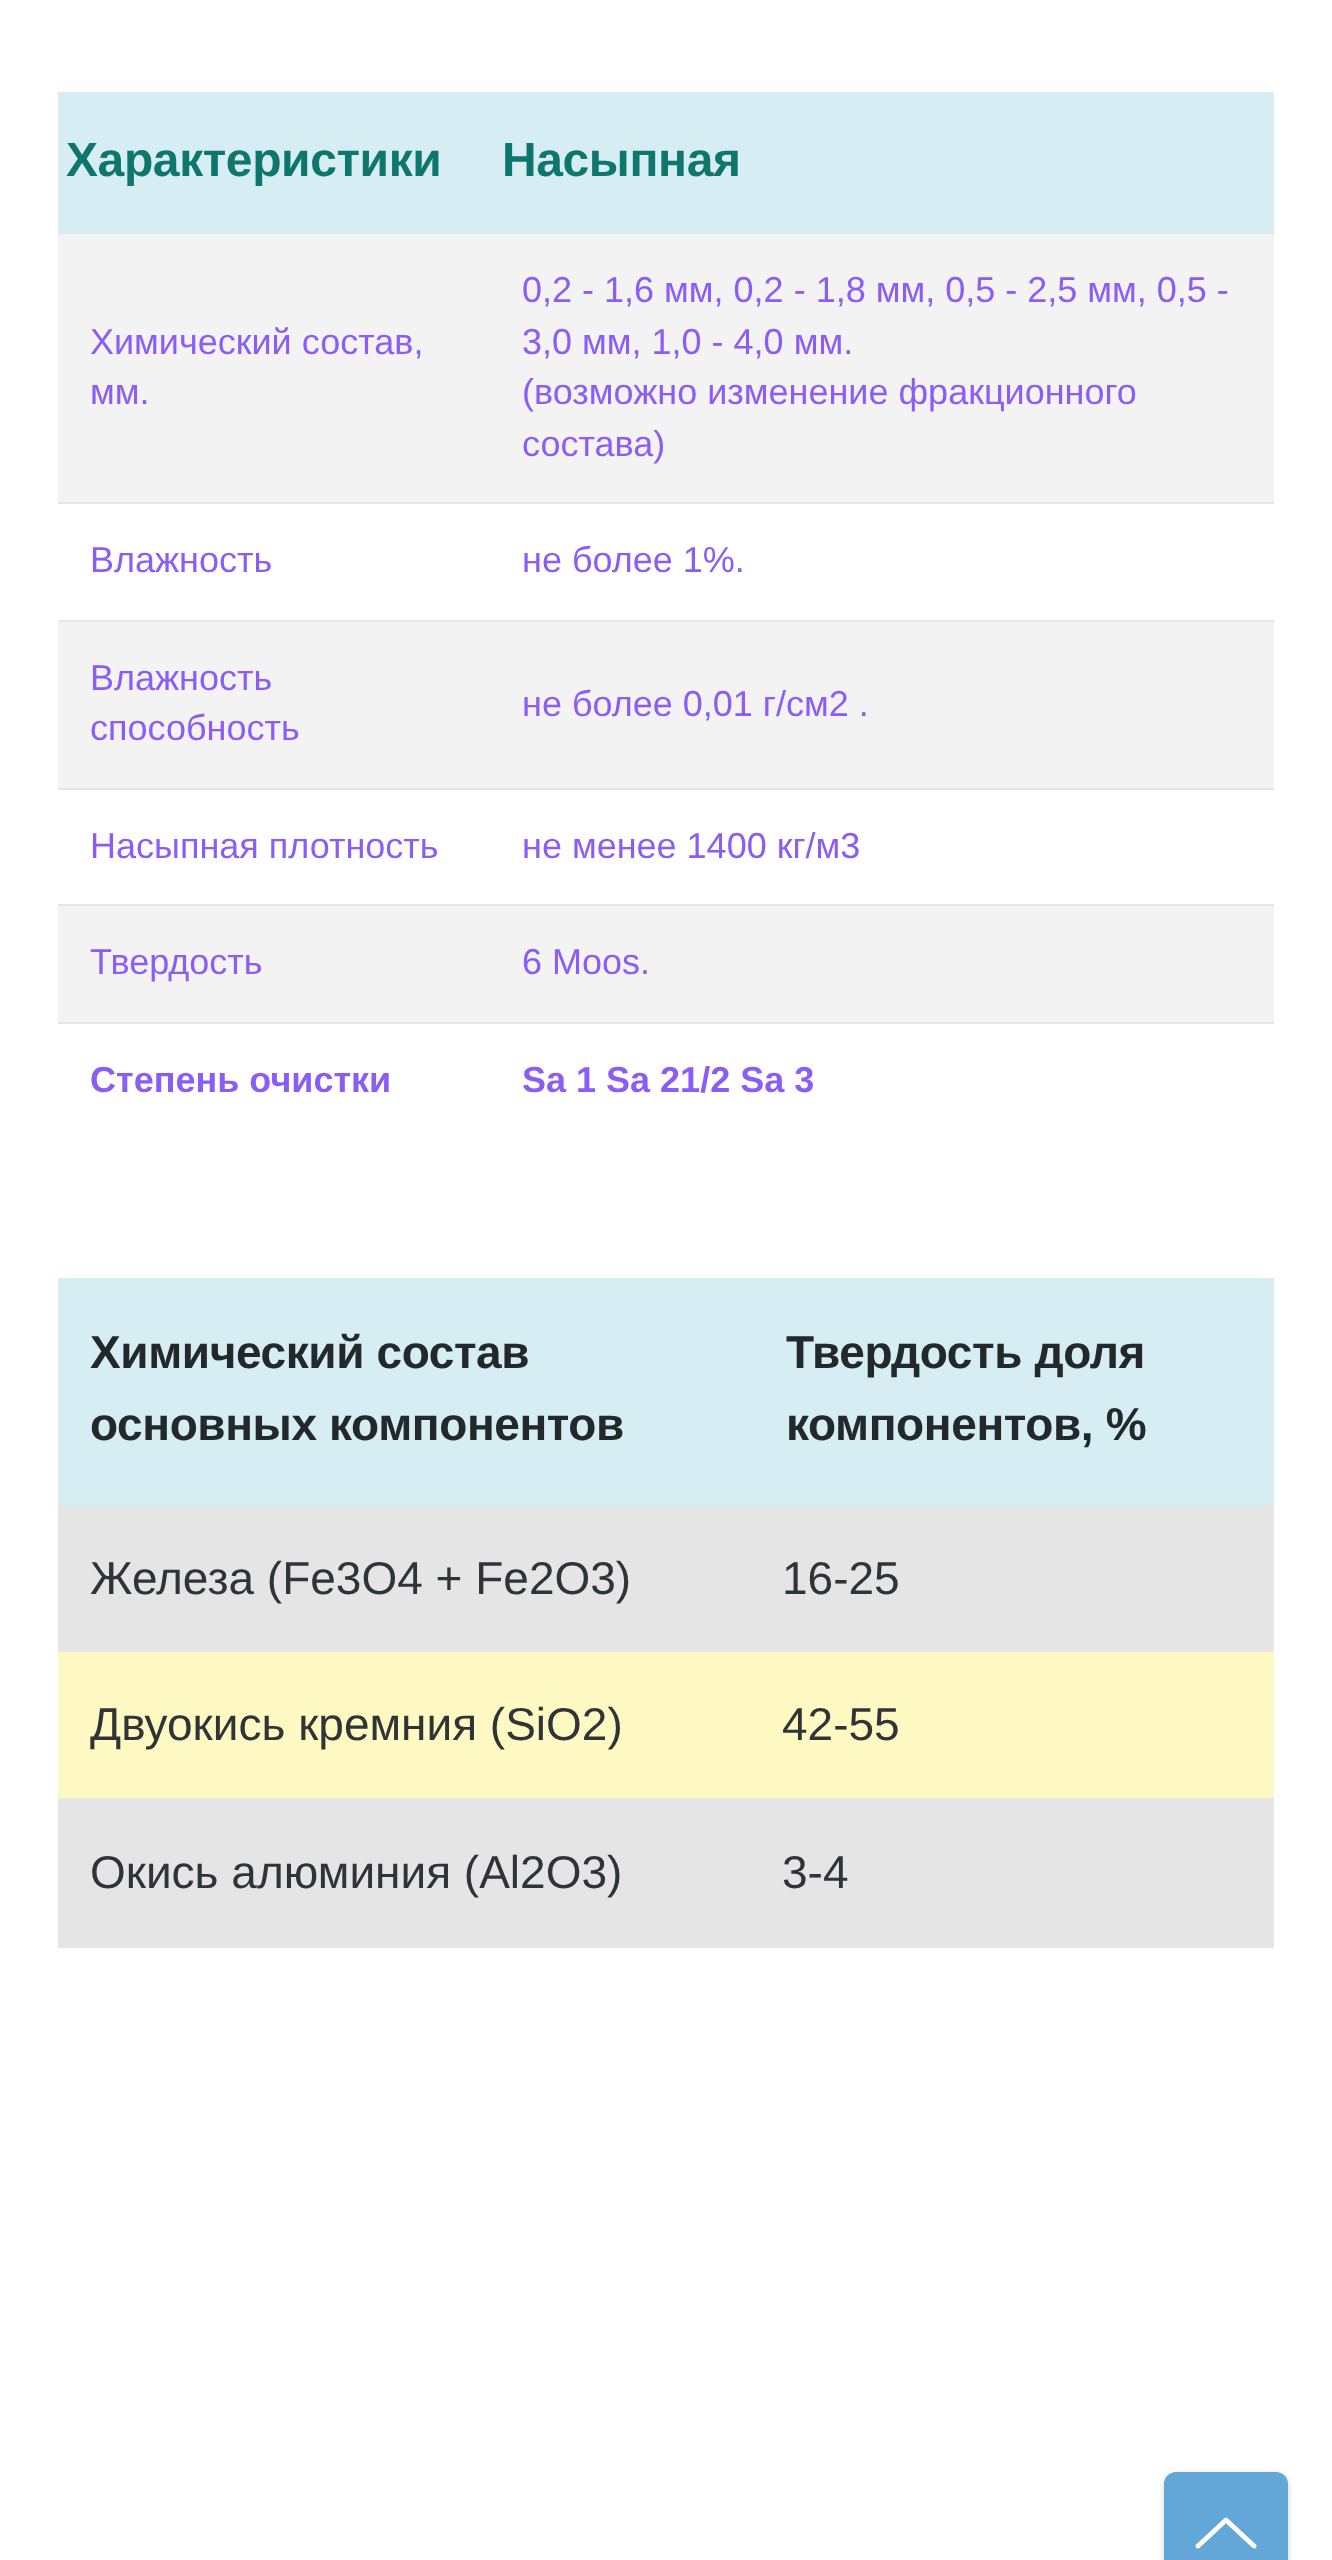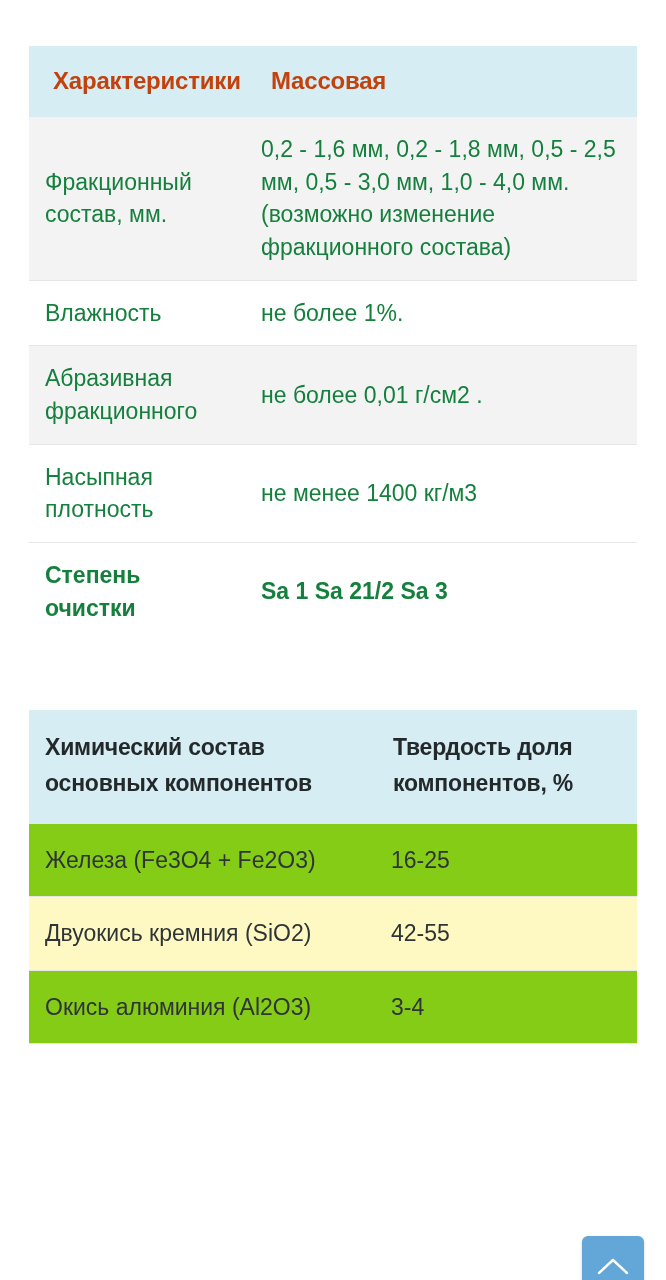--- a/index.html
+++ b/index.html
@@ -33,30 +33,30 @@
   
   #table-specs { margin-top: 46px; }
   #table-specs col.c1 { width: 218px; }
   #table-specs col.c2 { width: 390px; }
 
   #table-specs thead th {
     background: #d6edf4;
     font-size: 24px;
     font-weight: bold;
     text-align: left;
-    padding: 21px 16px 22px 24px;
-    color: #c2410c;
+    padding: 21px 16px 22px 4px;
+    color: #0f766e;
     letter-spacing: -0.2px;
   }
   #table-specs tbody td {
-    font-size: 23px;
+    font-size: 18px;
     padding: 16px 16px;
     vertical-align: middle;
     line-height: 1.42;
-    color: #15803d;
+    color: #8b5cf6;
     border-bottom: 1px solid #e6e6e6;
   }
   #table-specs tbody tr.odd td {
     background: #f3f3f3;
   }
   #table-specs tbody tr.even td {
     background: #ffffff;
   }
   #table-specs tbody tr:last-child td {
     border-bottom: none;
@@ -87,21 +87,21 @@
   }
   #table-chem tbody td {
     font-size: 23px;
     padding: 20px 16px;
     vertical-align: middle;
     line-height: 1.42;
     color: #2f3436;
     border-bottom: 1px solid #e6e6e6;
   }
   #table-chem tbody tr.odd td { background: #fef9c3; }
-  #table-chem tbody tr.even td { background: #84cc16; }
+  #table-chem tbody tr.even td { background: #e5e5e5; }
   #table-chem td.val { padding-left: 14px; }
 
   .nowrap-pre { white-space: pre-line; }
 
   
   #scroll-top-button {
     position: absolute;
     right: 22px;
     bottom: 28px;
     width: 62px;
@@ -125,40 +125,44 @@
 <div class="page">
 
   <table class="spec" id="table-specs">
     <colgroup>
         <col class="c1">
         <col class="c2">
       </colgroup>
     <thead>
       <tr>
         <th>Характеристики</th>
-        <th>Массовая</th>
+        <th>Насыпная</th>
       </tr>
     </thead>
     <tbody>
       <tr class="odd">
-        <td class="key">Фракционный состав, мм.</td>
+        <td class="key">Химический состав, мм.</td>
         <td class="val nowrap-pre">0,2 - 1,6 мм, 0,2 - 1,8 мм, 0,5 - 2,5 мм, 0,5 - 3,0 мм, 1,0 - 4,0 мм.
 (возможно изменение фракционного состава)</td>
       </tr>
       <tr class="even">
         <td class="key">Влажность</td>
         <td class="val">не более 1%.</td>
       </tr>
       <tr class="odd">
-        <td class="key">Абразивная фракционного</td>
+        <td class="key">Влажность способность</td>
         <td class="val">не более 0,01 г/см2 .</td>
       </tr>
       <tr class="even">
         <td class="key">Насыпная плотность</td>
         <td class="val">не менее 1400 кг/м3</td>
+      </tr>
+      <tr class="odd">
+        <td class="key">Твердость</td>
+        <td class="val">6 Moos.</td>
       </tr>
       <tr class="even">
         <td class="key">Степень очистки</td>
         <td class="val">Sa 1 Sa 21/2 Sa 3</td>
       </tr>
     </tbody>
   </table>
 
   <div class="gap"></div>
 

